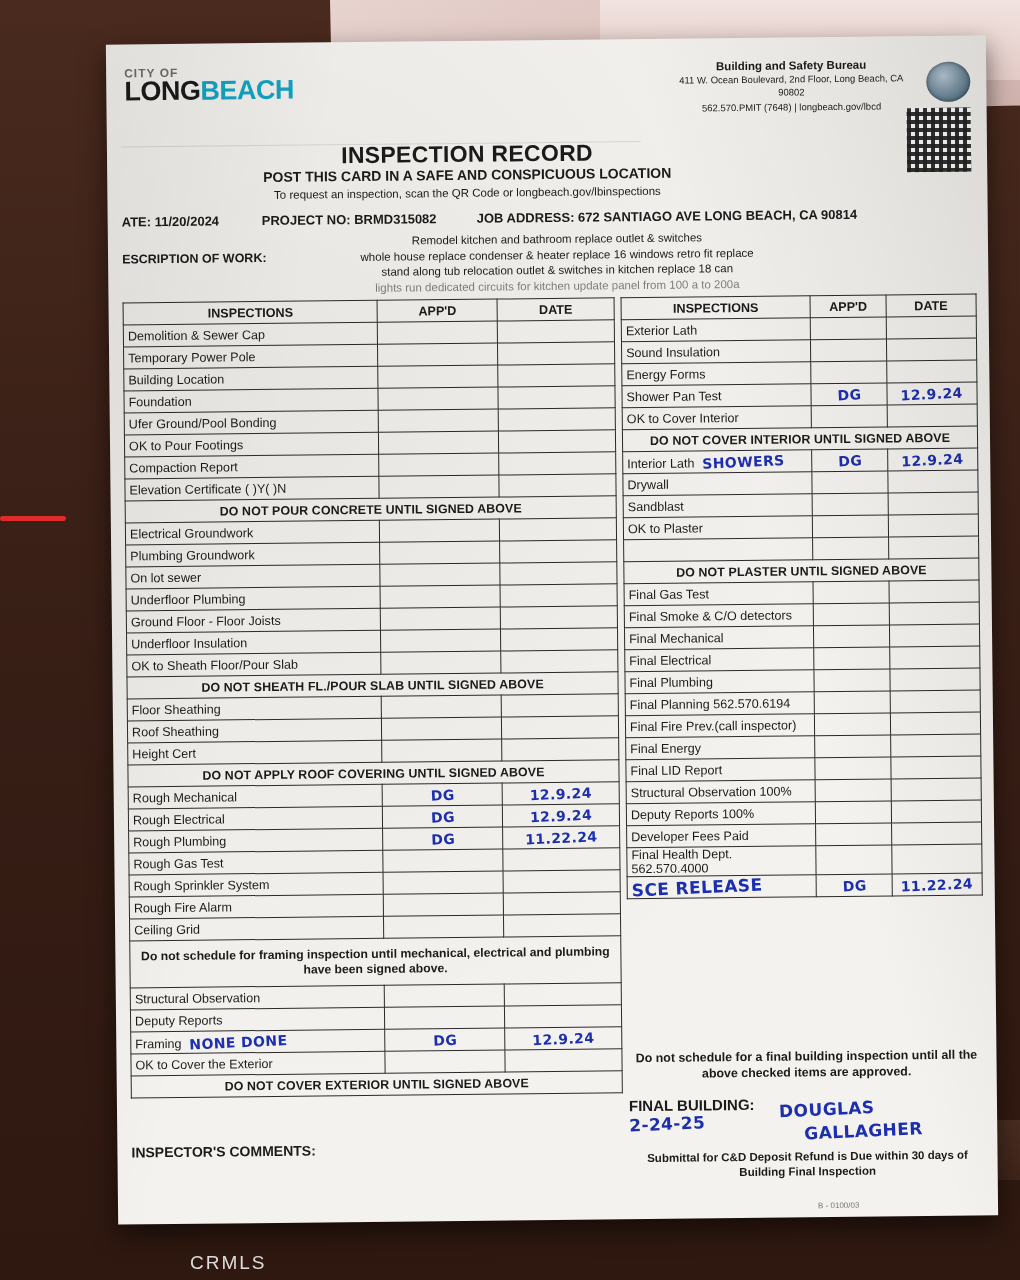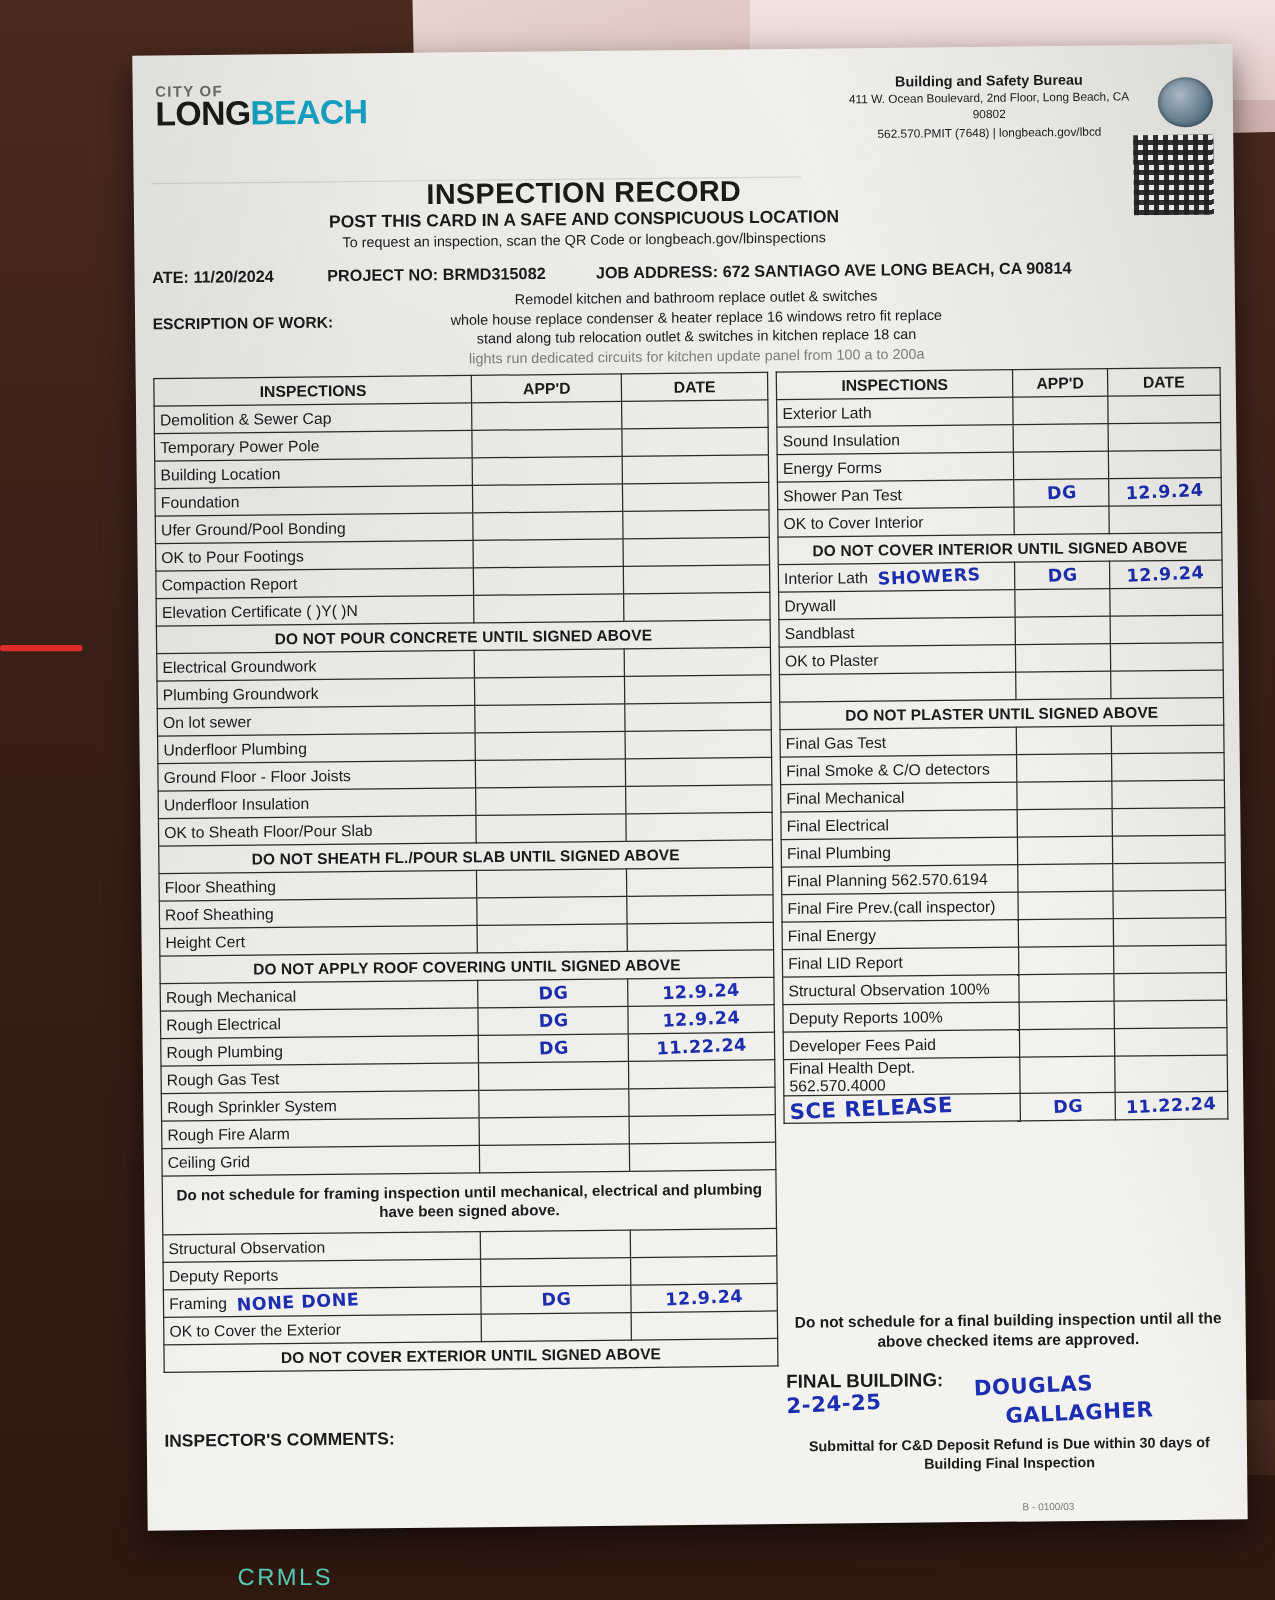--- a/index.html
+++ b/index.html
@@ -14,21 +14,21 @@
       linear-gradient(180deg,#4a2a1e 0%,#3a2017 40%,#2e1810 100%);}
   .bg-cloth{position:absolute;left:330px;top:0;width:690px;height:120px;
       background:linear-gradient(160deg,#e7d3cf 0%,#dec4bf 45%,#cfb2ad 100%);
       transform:rotate(-1.2deg);transform-origin:top left;}
   .bg-cloth2{position:absolute;left:600px;top:-10px;width:430px;height:90px;
       background:linear-gradient(180deg,#f3e6e3,#e3cbc6);}
   .bg-cloth3{position:absolute;left:250px;top:1120px;width:780px;height:60px;
       background:linear-gradient(180deg,#5a3a2c,#4a2c20);opacity:.6;}
   .red-mark{position:absolute;left:0;top:516px;width:66px;height:5px;
       background:#e02b2b;border-radius:3px;}
-  .watermark{position:absolute;left:190px;top:1252px;color:#5eead4;
+  .watermark{position:absolute;left:190px;top:1252px;color:#ffffff;
       font-size:19px;letter-spacing:2px;opacity:.85;}
 
   
   .paper{
     position:absolute;left:112px;top:40px;width:880px;height:1180px;
     background:#f4f2ee;
     transform:rotate(-0.6deg);
     box-shadow:0 10px 26px rgba(0,0,0,.55);
     overflow:hidden;
     color:#1b1b1b;

